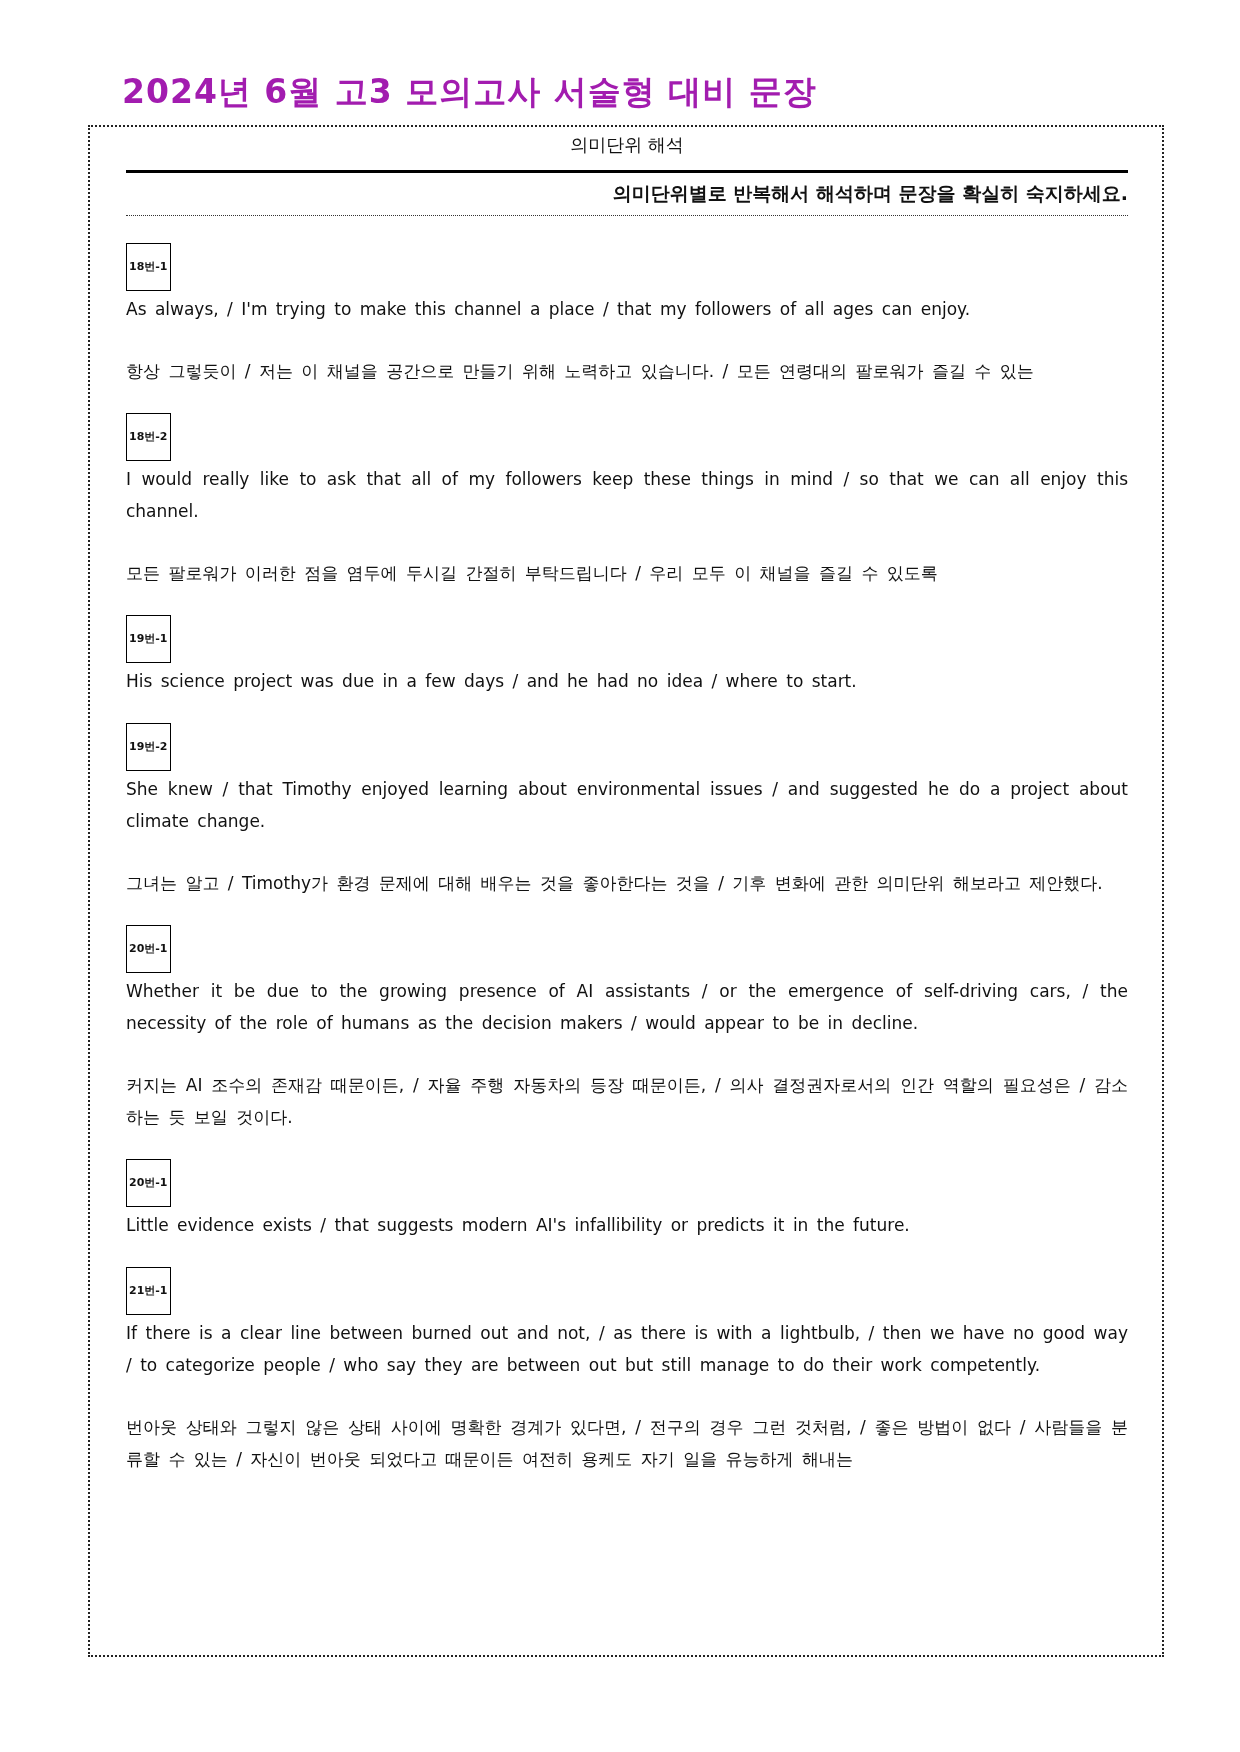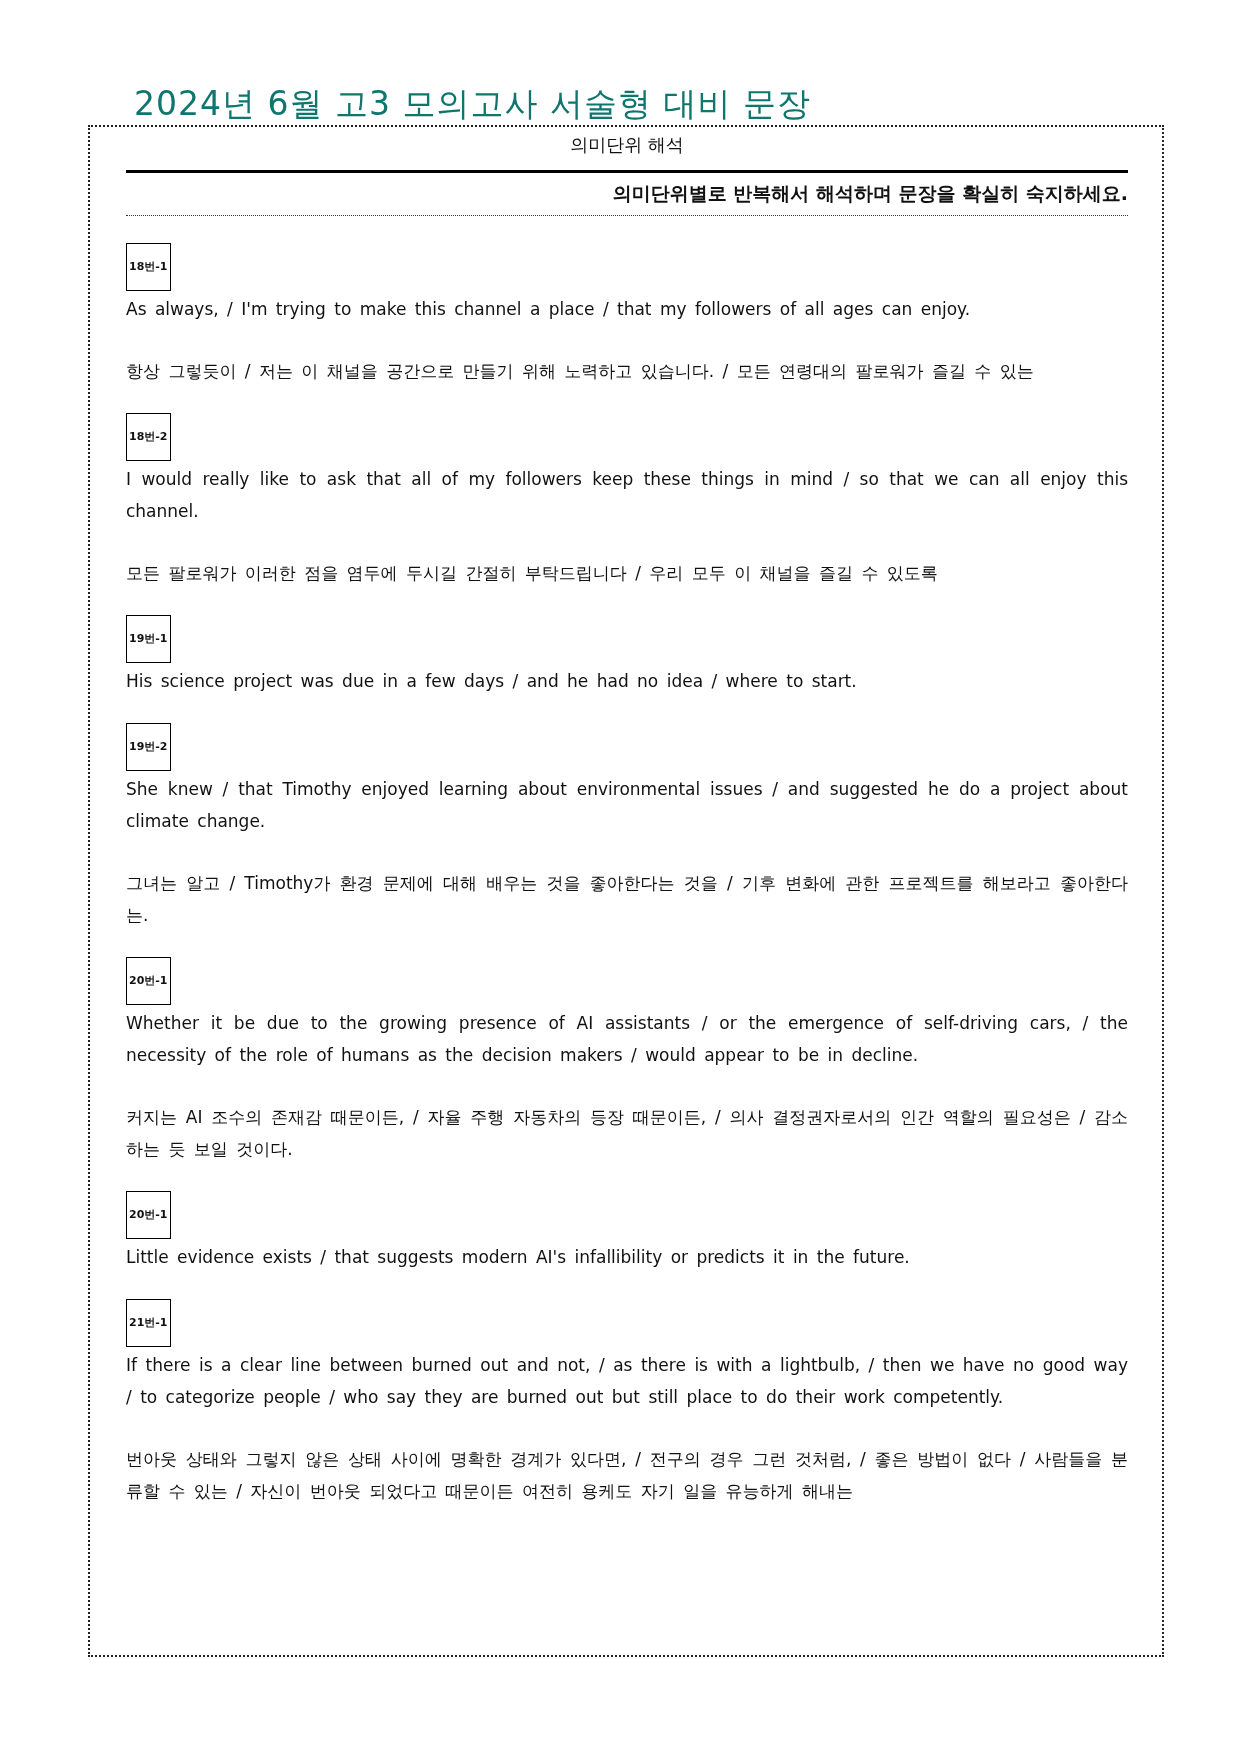--- a/index.html
+++ b/index.html
@@ -1,19 +1,19 @@
 <!DOCTYPE html>
 <html><head>
 <meta charset="utf-8">
 <style>
   html, body { margin: 0; padding: 0; background: #ffffff; }
   body { width: 1240px; height: 1752px; position: relative; overflow: hidden;
          font-family: "DejaVu Sans", "Liberation Sans", sans-serif; color: #111; }
   .doc-title { position: absolute; left: 118px; top: 66px; font-size: 33px; letter-spacing: 1px;
-               font-weight: normal; margin: 16px; color: #0f766e; }
+               font-weight: bold; margin: 4px; color: #a21caf; }
   .frame { position: absolute; left: 88px; top: 125px; width: 1076px; height: 1532px;
            border: 2px dotted #222; box-sizing: border-box; }
   .frame-inner { position: absolute; left: 36px; right: 34px; top: 0; }
   .section-title { text-align: center; font-size: 18px; font-weight: normal; height: 36px; line-height: 36px; }
   .thick-rule { border: 0; border-top: 3px solid #000; margin: 7px 0 0 0; }
   .subtitle { text-align: right; font-size: 19px; font-weight: bold; margin-top: 6px; height: 28px; line-height: 28px; }
   .dot-rule { border: 0; border-top: 1px dotted #333; margin: 8px 0 0 0; }
   .items { margin-top: 27px; }
   .item { margin-bottom: 0; }
   .tag { display: inline-block; border: 1.5px solid #000; font-size: 11px; font-weight: bold;
@@ -49,34 +49,34 @@
         <div class="gap"></div>
       </div>
       <div class="item">
         <span class="tag">19번-1</span>
         <p class="en">His science project was due in a few days / and he had no idea / where to start.</p>
         <div class="gap"></div>
       </div>
       <div class="item">
         <span class="tag">19번-2</span>
         <p class="en">She knew / that Timothy enjoyed learning about environmental issues / and suggested he do a project about climate change.</p>
-        <p class="ko">그녀는 알고 / Timothy가 환경 문제에 대해 배우는 것을 좋아한다는 것을 / 기후 변화에 관한 프로젝트를 해보라고 좋아한다는.</p>
+        <p class="ko">그녀는 알고 / Timothy가 환경 문제에 대해 배우는 것을 좋아한다는 것을 / 기후 변화에 관한 의미단위 해보라고 제안했다.</p>
         <div class="gap"></div>
       </div>
       <div class="item">
         <span class="tag">20번-1</span>
         <p class="en">Whether it be due to the growing presence of AI assistants / or the emergence of self-driving cars, / the necessity of the role of humans as the decision makers / would appear to be in decline.</p>
         <p class="ko">커지는 AI 조수의 존재감 때문이든, / 자율 주행 자동차의 등장 때문이든, / 의사 결정권자로서의 인간 역할의 필요성은 / 감소하는 듯 보일 것이다.</p>
         <div class="gap"></div>
       </div>
       <div class="item">
         <span class="tag">20번-1</span>
         <p class="en">Little evidence exists / that suggests modern AI's infallibility or predicts it in the future.</p>
         <div class="gap"></div>
       </div>
       <div class="item">
         <span class="tag">21번-1</span>
-        <p class="en">If there is a clear line between burned out and not, / as there is with a lightbulb, / then we have no good way / to categorize people / who say they are burned out but still place to do their work competently.</p>
+        <p class="en">If there is a clear line between burned out and not, / as there is with a lightbulb, / then we have no good way / to categorize people / who say they are between out but still manage to do their work competently.</p>
         <p class="ko">번아웃 상태와 그렇지 않은 상태 사이에 명확한 경계가 있다면, / 전구의 경우 그런 것처럼, / 좋은 방법이 없다 / 사람들을 분류할 수 있는 / 자신이 번아웃 되었다고 때문이든 여전히 용케도 자기 일을 유능하게 해내는</p>
       </div>
     </div>
   </div>
 </div>
 
 </body></html>

